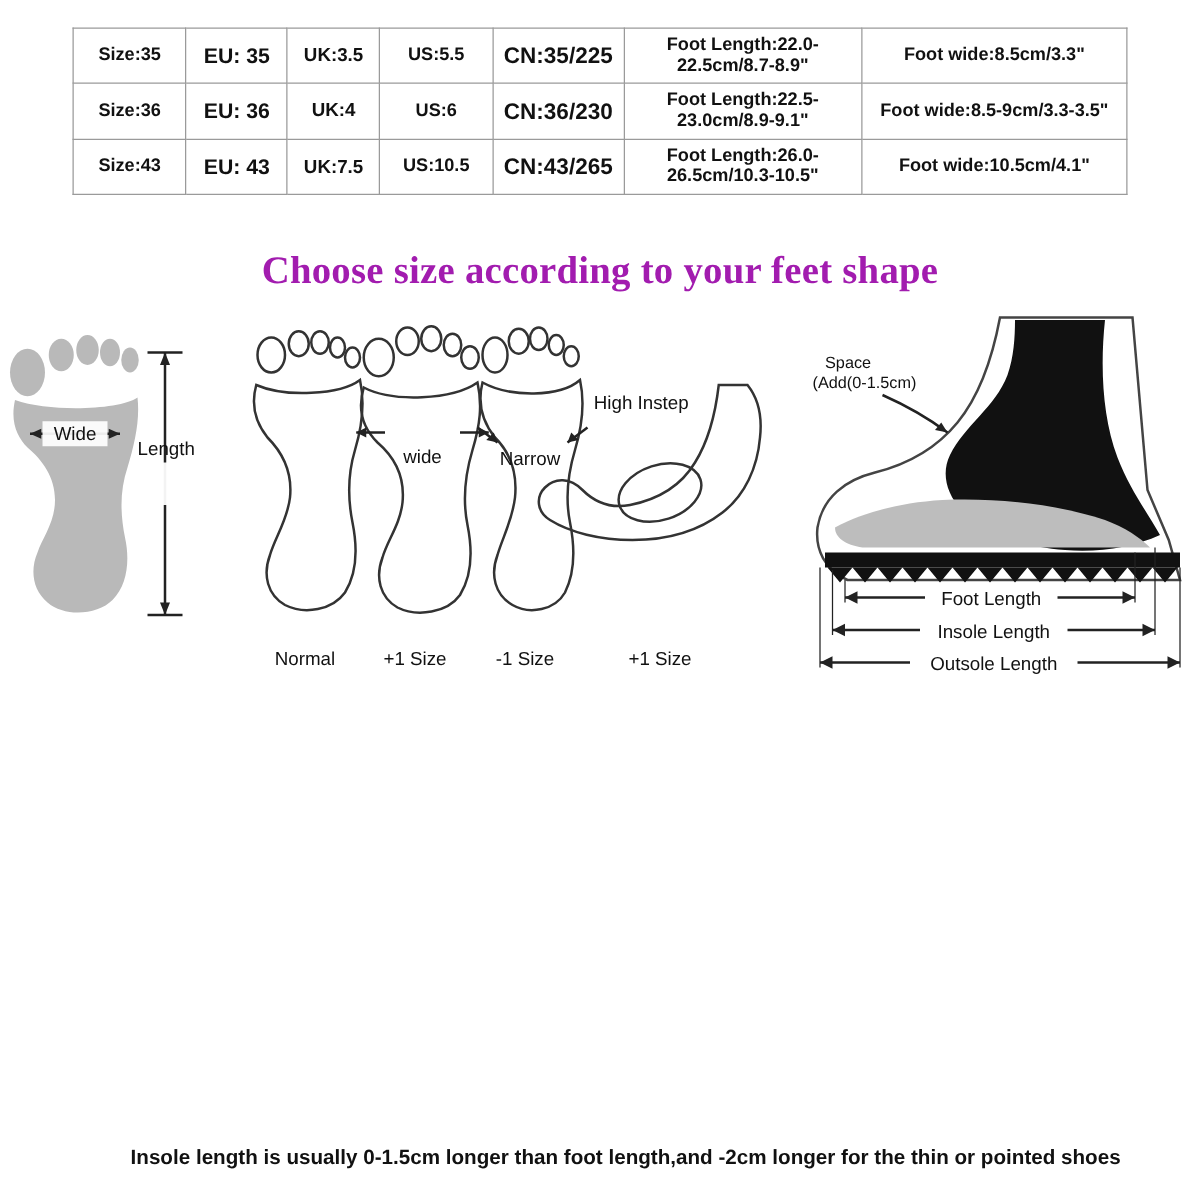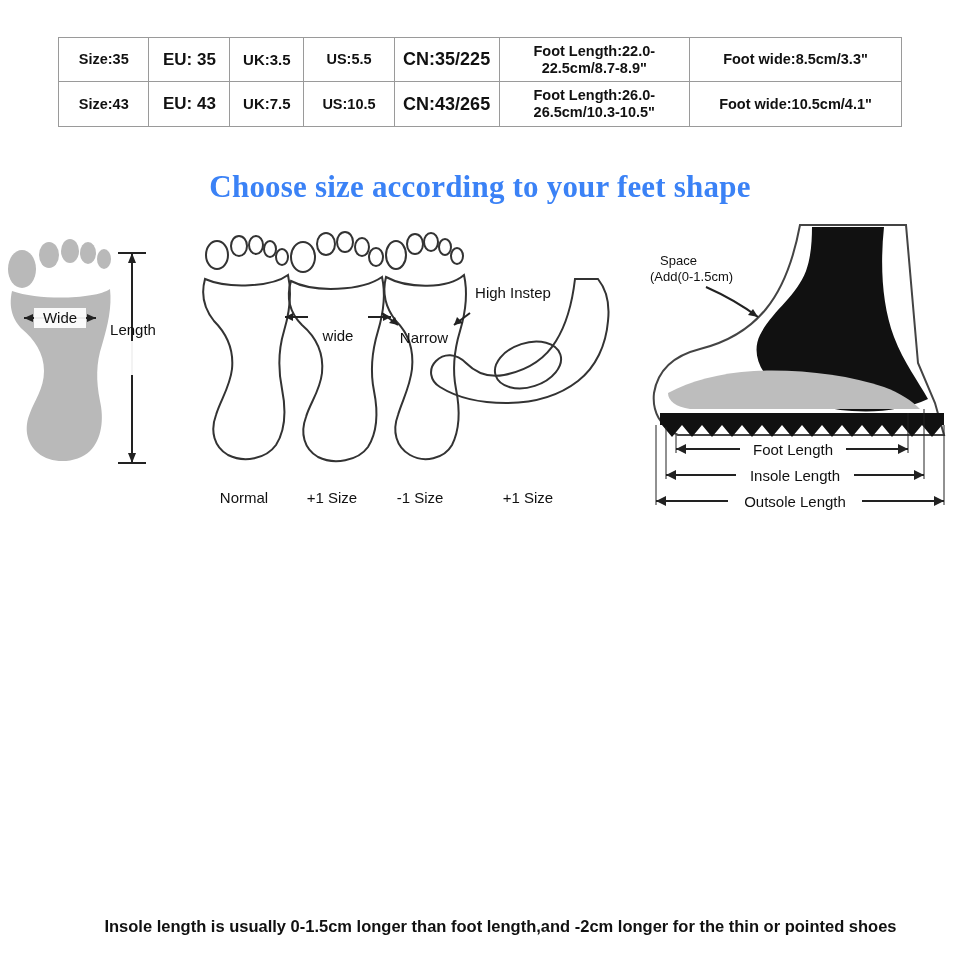--- a/index.html
+++ b/index.html
@@ -17,21 +17,20 @@
   }
   
   .table-wrap {
     padding: 22px 58px 0 58px;
     box-sizing: border-box;
   }
   table.size-table {
     border-collapse: collapse;
     width: 100%;
     table-layout: fixed;
-    margin-top: 15px;
   }
   table.size-table td {
     border: 1px solid #9a9a9a;
     text-align: center;
     vertical-align: middle;
     font-weight: bold;
     line-height: 1.15;
     padding: 5px 3px;
     height: 44px;
     box-sizing: border-box;
@@ -41,21 +40,21 @@
   td.c-uk     { width: 62px;  font-size: 15px; }
   td.c-us     { width: 76px;  font-size: 14.5px; }
   td.c-cn     { width: 88px;  font-size: 18px; }
   td.c-len    { width: 160px; font-size: 14.5px; }
   td.c-wide   { width: 178px; font-size: 14.5px; }
 
   
   .headline {
     margin-top: 42px;
     text-align: center;
-    color: #3b82f6;
+    color: #a21caf;
     font-family: "Liberation Serif", serif;
     font-weight: bold;
     font-size: 31px;
     letter-spacing: .2px;
   }
 
   
   .diagram {
     position: relative;
     width: 960px;
@@ -94,20 +93,29 @@
   <table class="size-table">
     <tbody>
       <tr>
         <td class="c-size">Size:35</td>
         <td class="c-eu">EU: 35</td>
         <td class="c-uk">UK:3.5</td>
         <td class="c-us">US:5.5</td>
         <td class="c-cn">CN:35/225</td>
         <td class="c-len">Foot Length:22.0-22.5cm/8.7-8.9"</td>
         <td class="c-wide">Foot wide:8.5cm/3.3"</td>
+      </tr>
+      <tr>
+        <td class="c-size">Size:36</td>
+        <td class="c-eu">EU: 36</td>
+        <td class="c-uk">UK:4</td>
+        <td class="c-us">US:6</td>
+        <td class="c-cn">CN:36/230</td>
+        <td class="c-len">Foot Length:22.5-23.0cm/8.9-9.1"</td>
+        <td class="c-wide">Foot wide:8.5-9cm/3.3-3.5"</td>
       </tr>
       <tr>
         <td class="c-size">Size:43</td>
         <td class="c-eu">EU: 43</td>
         <td class="c-uk">UK:7.5</td>
         <td class="c-us">US:10.5</td>
         <td class="c-cn">CN:43/265</td>
         <td class="c-len">Foot Length:26.0-26.5cm/10.3-10.5"</td>
         <td class="c-wide">Foot wide:10.5cm/4.1"</td>
       </tr>

